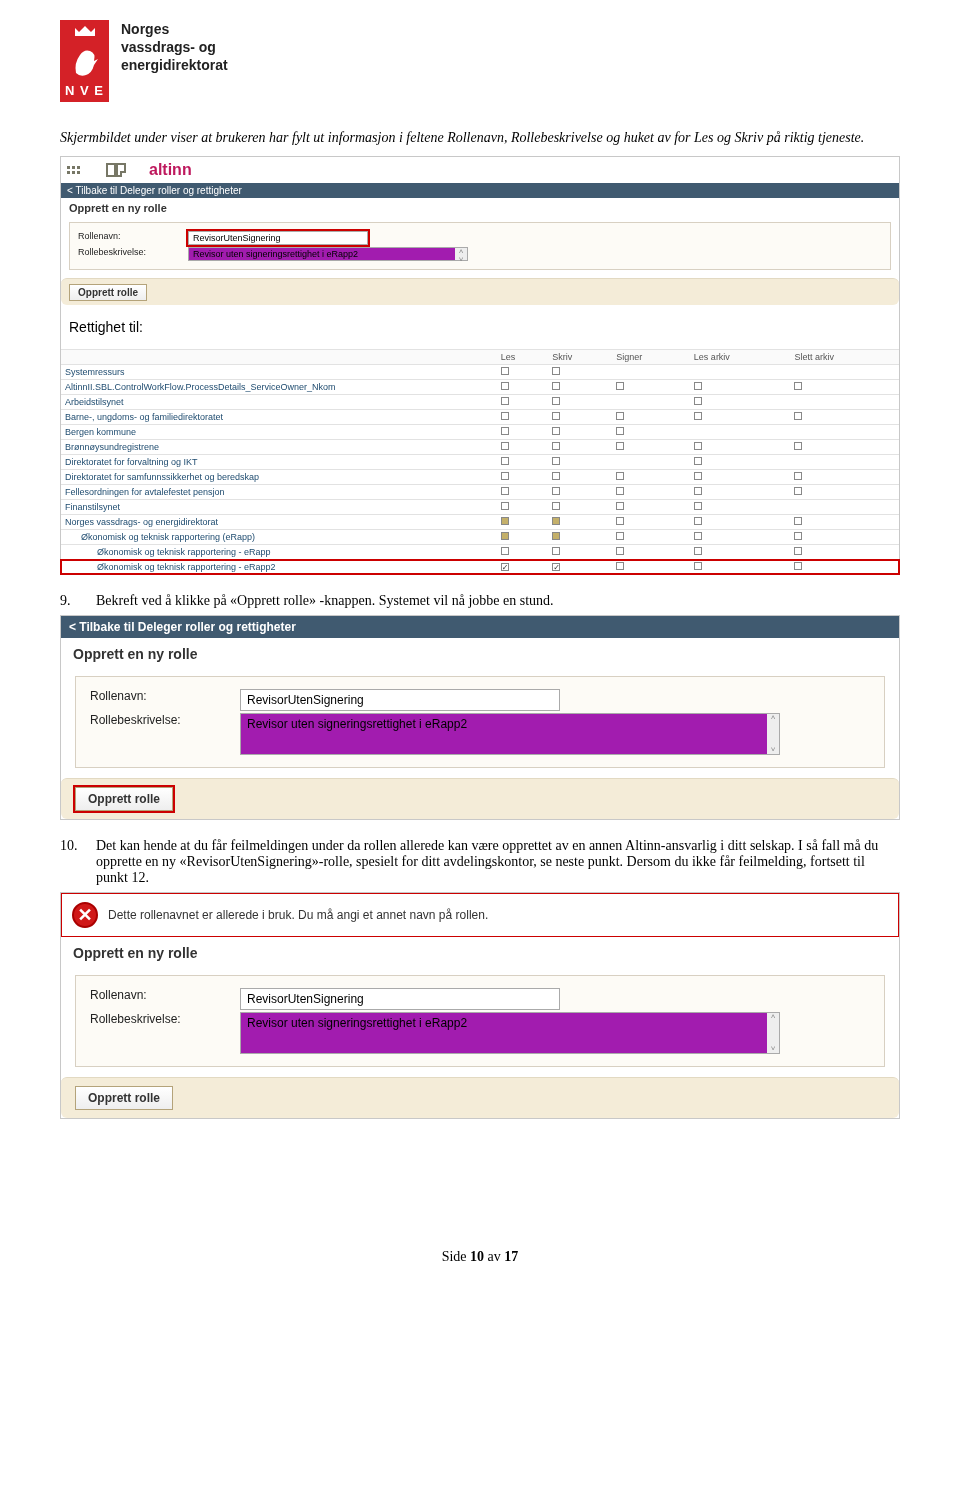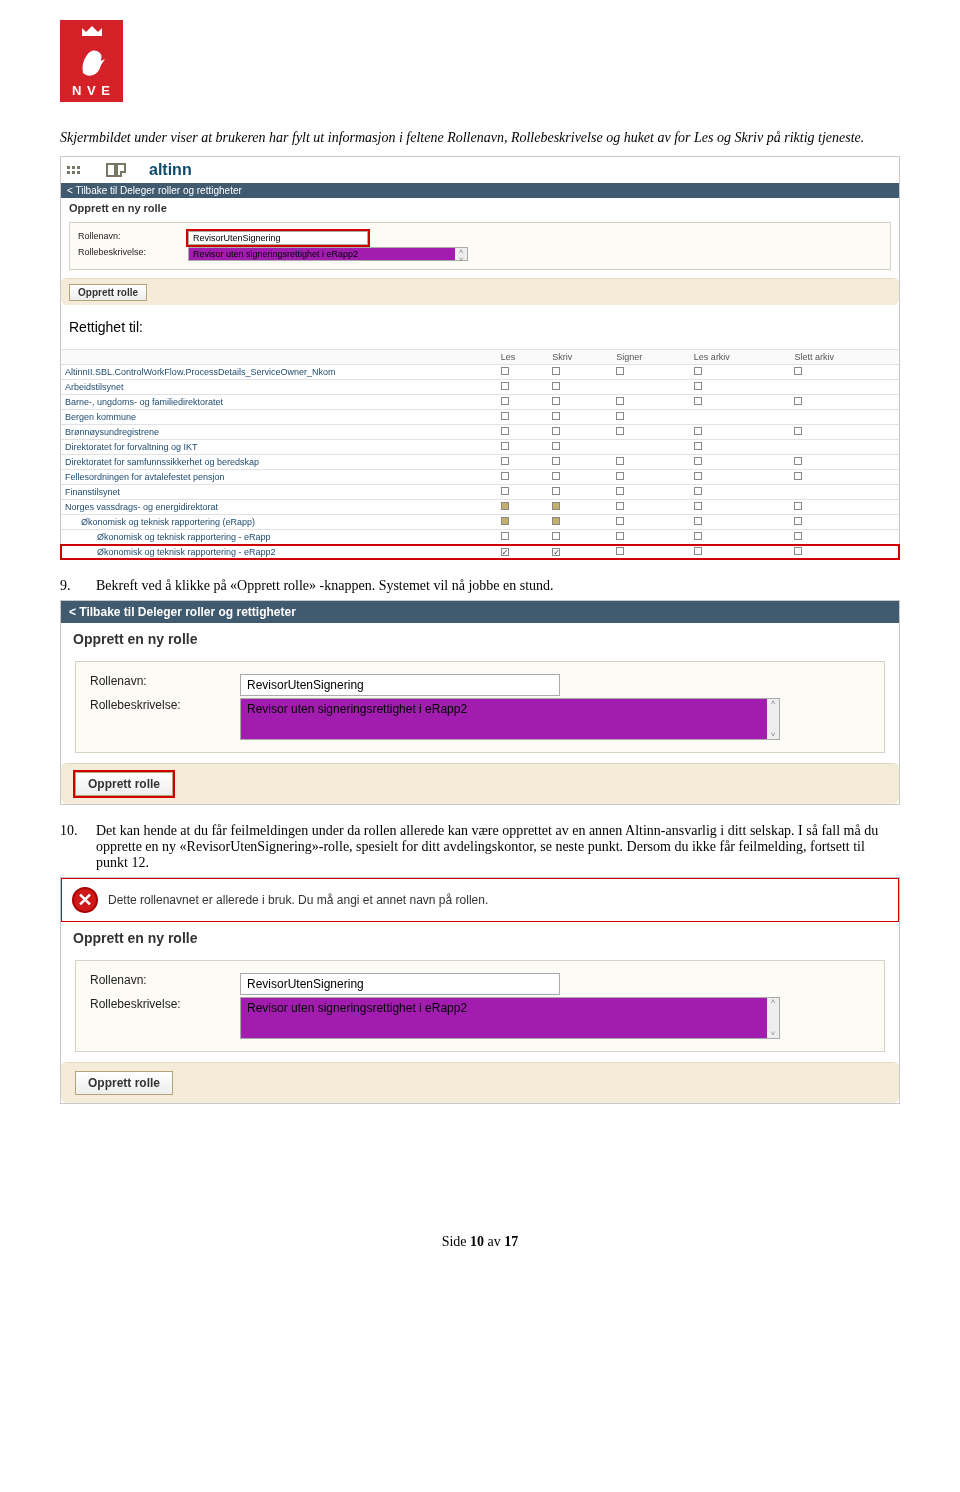--- a/index.html
+++ b/index.html
@@ -8,21 +8,21 @@
     margin: 0;
     padding: 0;
     background: #fff;
     width: 960px;
     font-size: 14px;
     color: #000;
   }
   .page { padding: 20px 60px 40px 60px; }
   .header-row { display: flex; align-items: flex-start; gap: 12px; margin-bottom: 28px; }
   .logo-box {
-    width: 63px; height: 82px;
+    width: 49px; height: 82px;
     background: #d42127;
     display: flex; flex-direction: column; align-items: center; justify-content: space-between;
     padding: 4px 0;
   }
   .logo-box .crown { width: 24px; height: 14px; }
   .logo-box .lion { width: 30px; height: 36px; }
   .logo-box .nve {
     color: #fff; font-family: Arial, sans-serif; font-weight: bold; font-size: 13px;
     letter-spacing: 1px;
   }
@@ -35,21 +35,21 @@
   }
   .intro { font-style: italic; margin: 0 0 10px 0; }
   .fig {
     border: 1px solid #c8c8c8;
     margin: 4px 0 18px 0;
     font-family: Arial, sans-serif;
     background: #fff;
   }
   .altinn-logo {
     display: flex; align-items: center; gap: 22px;
-    padding: 4px 6px; color: #0c4a6e; font-weight: bold; font-size: 16px;
+    padding: 4px 6px; color: #be185d; font-weight: bold; font-size: 16px;
   }
   .altinn-logo .dots { display:flex; flex-wrap:wrap; width:16px; gap:2px; }
   .altinn-logo .dots span { width:3px; height:3px; background:#776; }
   .back-bar {
     background: #405a70; color: #fff; font-size: 10px; padding: 2px 6px;
   }
   .back-bar.big { font-size: 12px; padding: 4px 8px; font-weight: bold; }
   .section-title { font-weight: bold; font-size: 11px; padding: 4px 8px; color:#333; }
   .section-title.big { font-size: 14px; padding: 8px 12px; }
   .inner-box {
@@ -122,20 +122,25 @@
   <div class="header-row">
     <div class="logo-box">
       <svg class="crown" viewBox="0 0 24 14">
         <path d="M2 12 L2 4 L6 8 L12 2 L18 8 L22 4 L22 12 Z" fill="#fff"></path>
       </svg>
       <svg class="lion" viewBox="0 0 30 36">
         <path d="M6 30 Q4 20 10 12 Q14 6 20 8 Q26 10 24 18 L28 16 L24 22 Q22 30 16 32 Q10 34 6 30 Z" fill="#fff"></path>
       </svg>
       <div class="nve">N V E</div>
     </div>
+    <div class="org-text">
+      <div>Norges</div>
+      <div>vassdrags- og</div>
+      <div>energidirektorat</div>
+    </div>
   </div>
 
   <p class="intro">Skjermbildet under viser at brukeren har fylt ut informasjon i feltene Rollenavn, Rollebeskrivelse og huket av for Les og Skriv på riktig tjeneste.</p>
 
   <div class="fig">
     <div class="altinn-logo">
       <div class="dots">
         <span></span>
           <span></span>
           <span></span>
@@ -176,20 +181,28 @@
           <th style="width:52%"></th>
           <th>Les</th>
           <th>Skriv</th>
           <th>Signer</th>
           <th>Les arkiv</th>
           <th>Slett arkiv</th>
         </tr>
       </thead>
       <tbody id="rights-body">
           <tr>
+            <td>Systemressurs</td>
+            <td><span class="cb"></span></td>
+            <td><span class="cb"></span></td>
+            <td></td>
+            <td></td>
+            <td></td>
+          </tr>
+          <tr>
             <td>AltinnII.SBL.ControlWorkFlow.ProcessDetails_ServiceOwner_Nkom</td>
             <td><span class="cb"></span></td>
             <td><span class="cb"></span></td>
             <td><span class="cb"></span></td>
             <td><span class="cb"></span></td>
             <td><span class="cb"></span></td>
           </tr>
           <tr>
             <td>Arbeidstilsynet</td>
             <td><span class="cb"></span></td>

